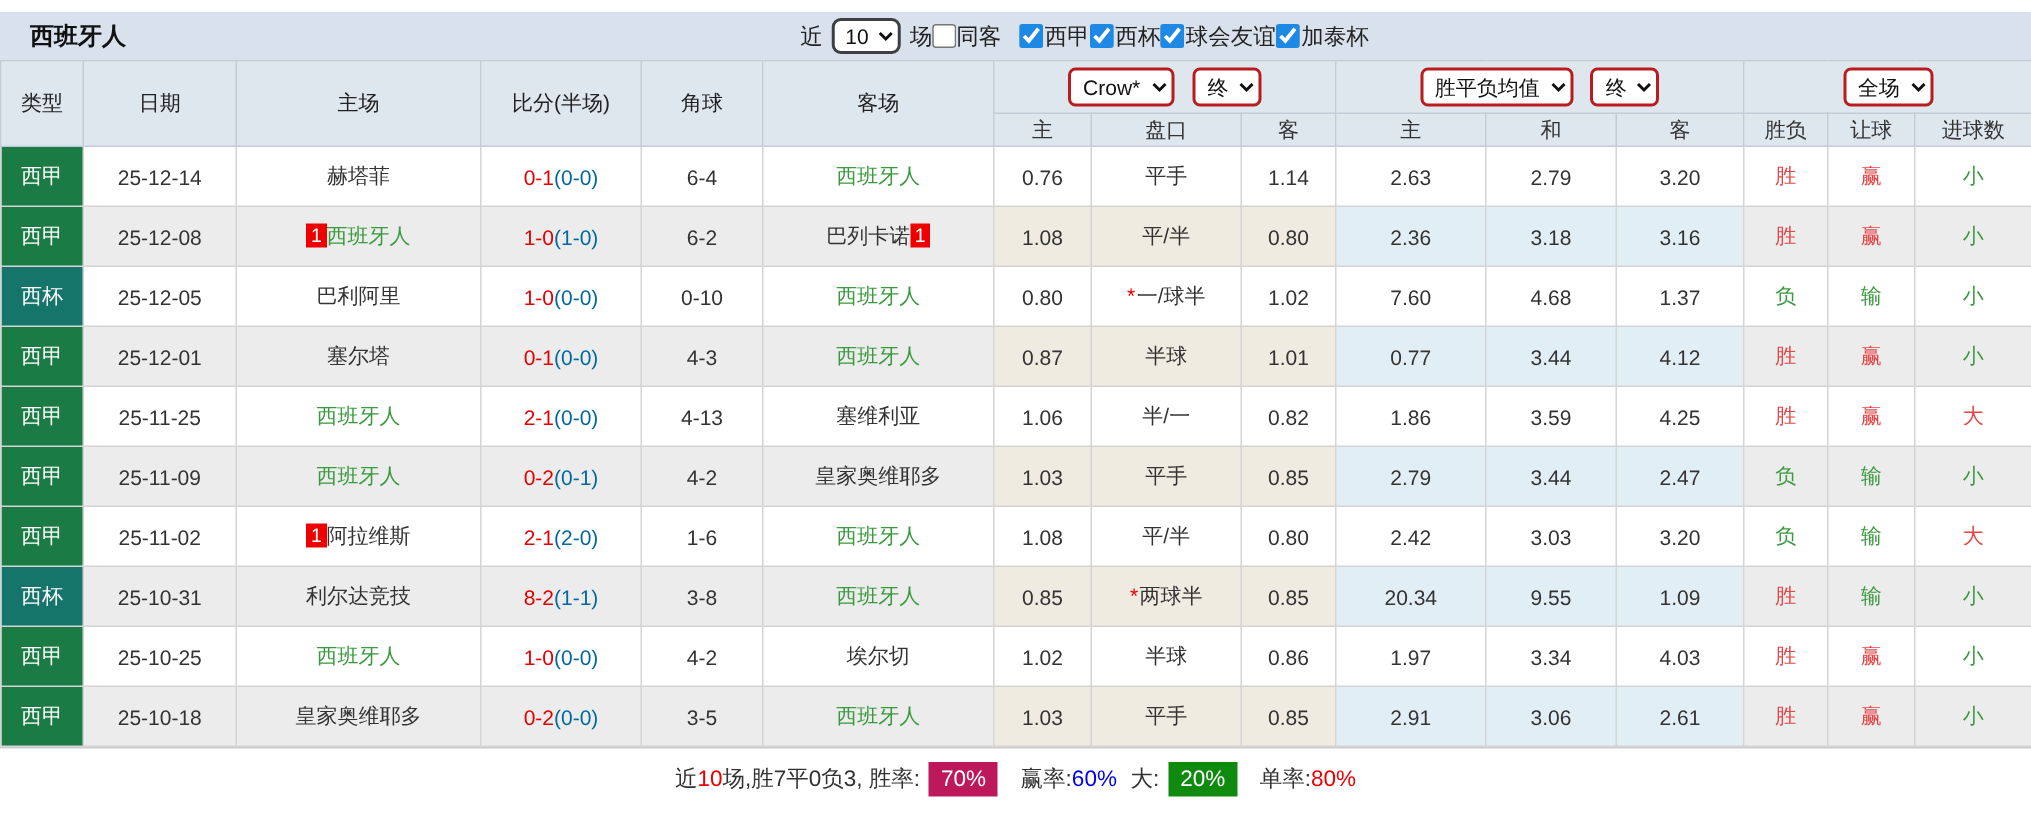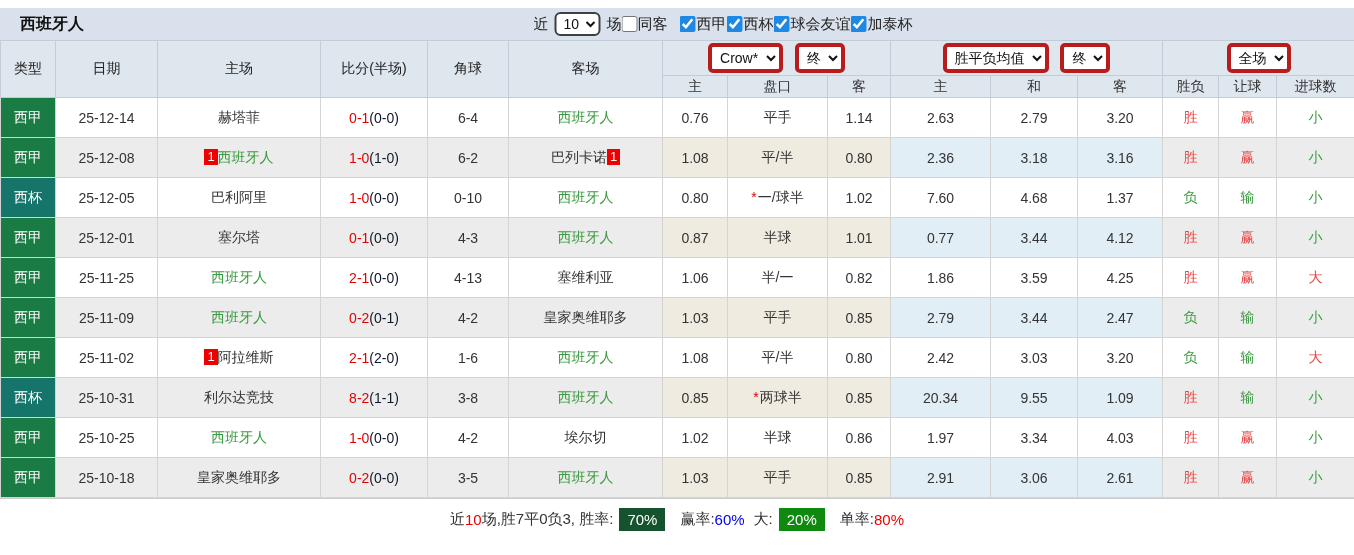--- a/index.html
+++ b/index.html
@@ -15,47 +15,47 @@
   .cb-gap { margin-left:10px; margin-right:4px; }
   .league-pair { display:inline-flex; align-items:center; }
   .league-pair input { margin-right:1px; }
   .pair-first { margin-left:12px; }
 
   
   table { border-collapse:collapse; table-layout:fixed; width:1354px; font-size:14px; }
   thead th { background:#dee6ee; font-weight:normal; color:#222; border:1px solid #c3ccd6; padding:0; }
   tr.h1 th.grp { height:35px; }
   tr.h2 th { height:22px; color:#333; }
-  .hsel { font-size:14px; padding:2px 4px; border:4px solid #b91c1c; border-radius:5px; background:#fff; color:#111; margin:0 4px; }
+  .hsel { font-size:14px; padding:2px 4px; border:2px solid #b91c1c; border-radius:5px; background:#fff; color:#111; margin:0 4px; }
   tbody td { border:1px solid #d4d4d4; text-align:center; height:40px; color:#333; padding:0; }
   tbody tr:nth-child(odd)  td { background:#fff; }
   tbody tr:nth-child(even) td { background:#ececec; }
   td.type { background:#1a7b44; color:#fff; }
   tbody tr:nth-child(odd) td.type, tbody tr:nth-child(even) td.type { background:#1a7b44; }
   tbody tr td.type[data-league="西杯"] { background:#15756b; }
   td.cream { background:#fbf6ec;text-align:center; }
   tbody tr:nth-child(even) td.cream { background:#f0ebe0; }
   td.blue, tbody tr:nth-child(even) td.blue { background:#e2eef5; }
   .tname[data-team="西班牙人"] { color:#3a9a3f; }
   .ft { color:#e60000;margin-top:16px; }
-  .ht { color:#0f172a; }
+  .ht { color:#0369a1; }
   .badge1 { display:inline-block; background:#ee0000; color:#fff; font-size:13px; line-height:16px; padding:0 3px; vertical-align:1px; }
   .badge1:empty { display:none; }
   .star { color:#e60000; margin-right:1px; }
   .star:empty { display:none; }
   td.res span[data-val="胜"], td.res span[data-val="赢"], td.res span[data-val="大"] { color:#e64545; }
   td.res span[data-val="负"], td.res span[data-val="输"], td.res span[data-val="小"] { color:#3a9a3f; }
 
   
   .footer { height:42px; border-top:1px solid #ccc; display:flex; align-items:center; justify-content:center;
             font-size:15px; color:#333; }
   .red-txt { color:#ee0000; }
   .blue-txt { color:#0000ee; }
   .rate-badge { color:#fff; padding:3px 8px; margin:0 6px; }
-  .red-bg { background:#14532d; }
+  .red-bg { background:#be185d; }
   .green-bg { background:#0f8a0f; }
   .fl { margin-left:9px; }
 </style>
 </head>
 <body>
 
 <div class="topbar">
   <div class="title">西班牙人</div>
   <div class="controls">
     <span>近</span>

